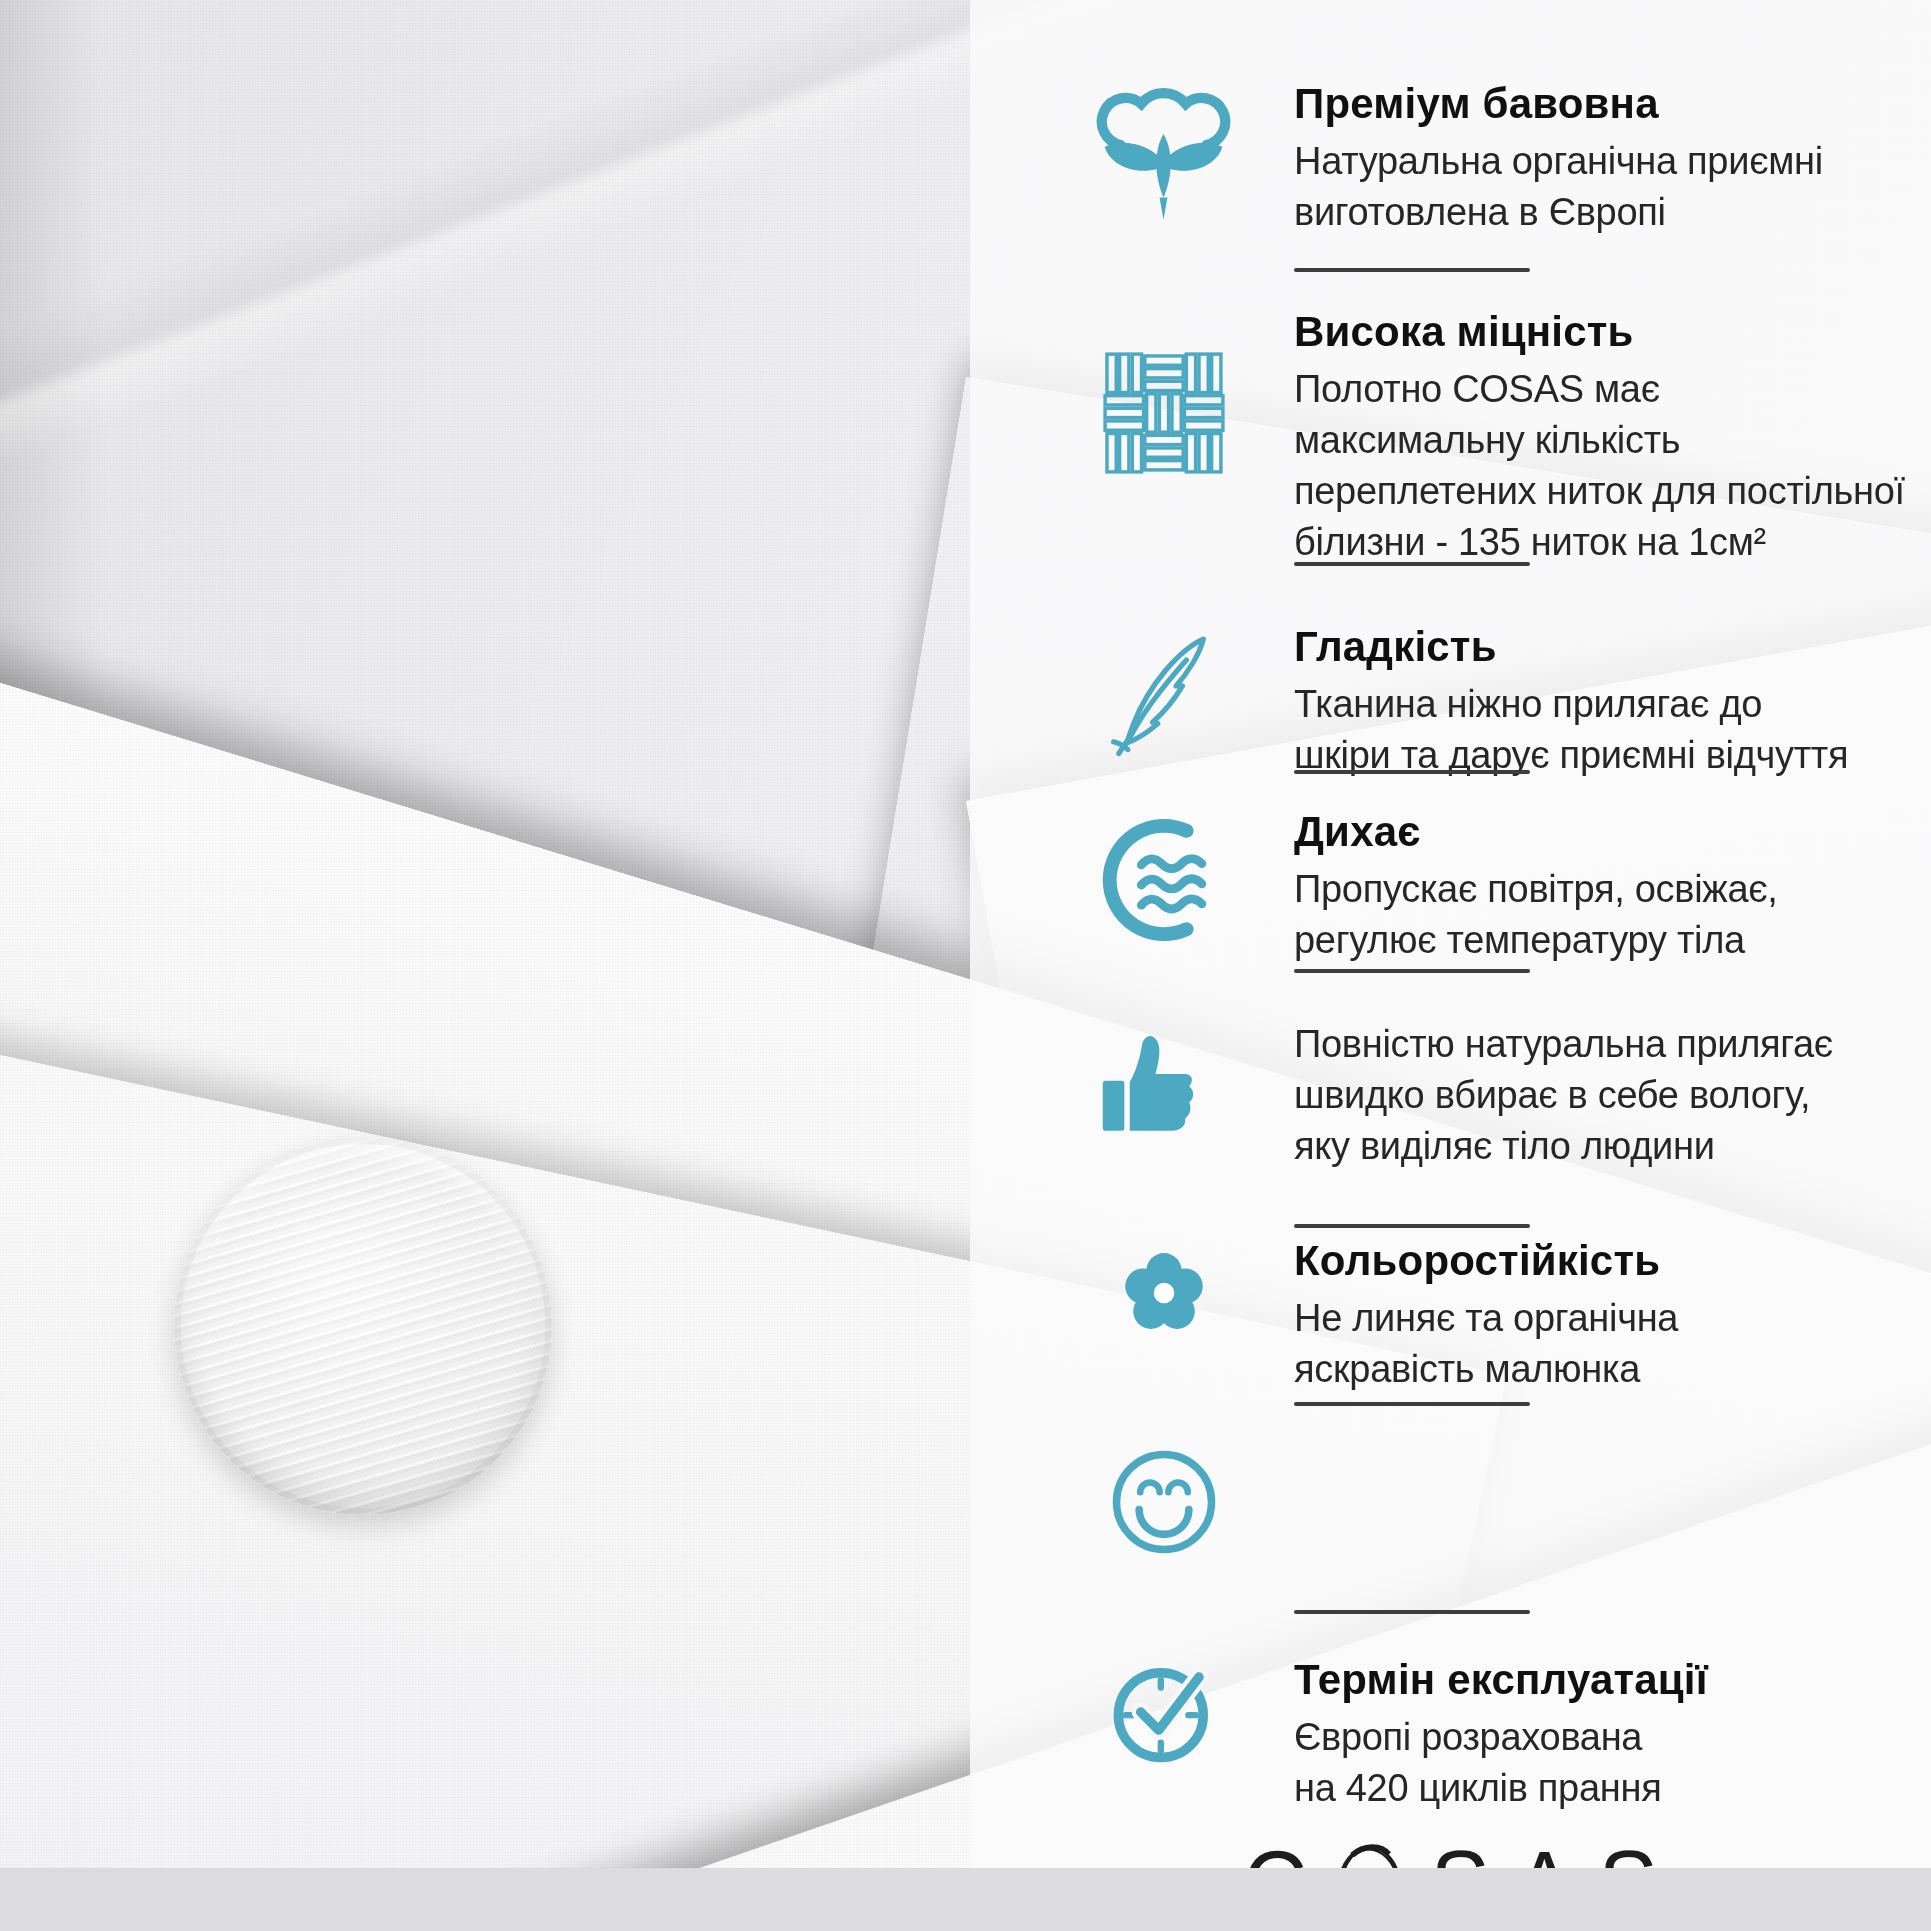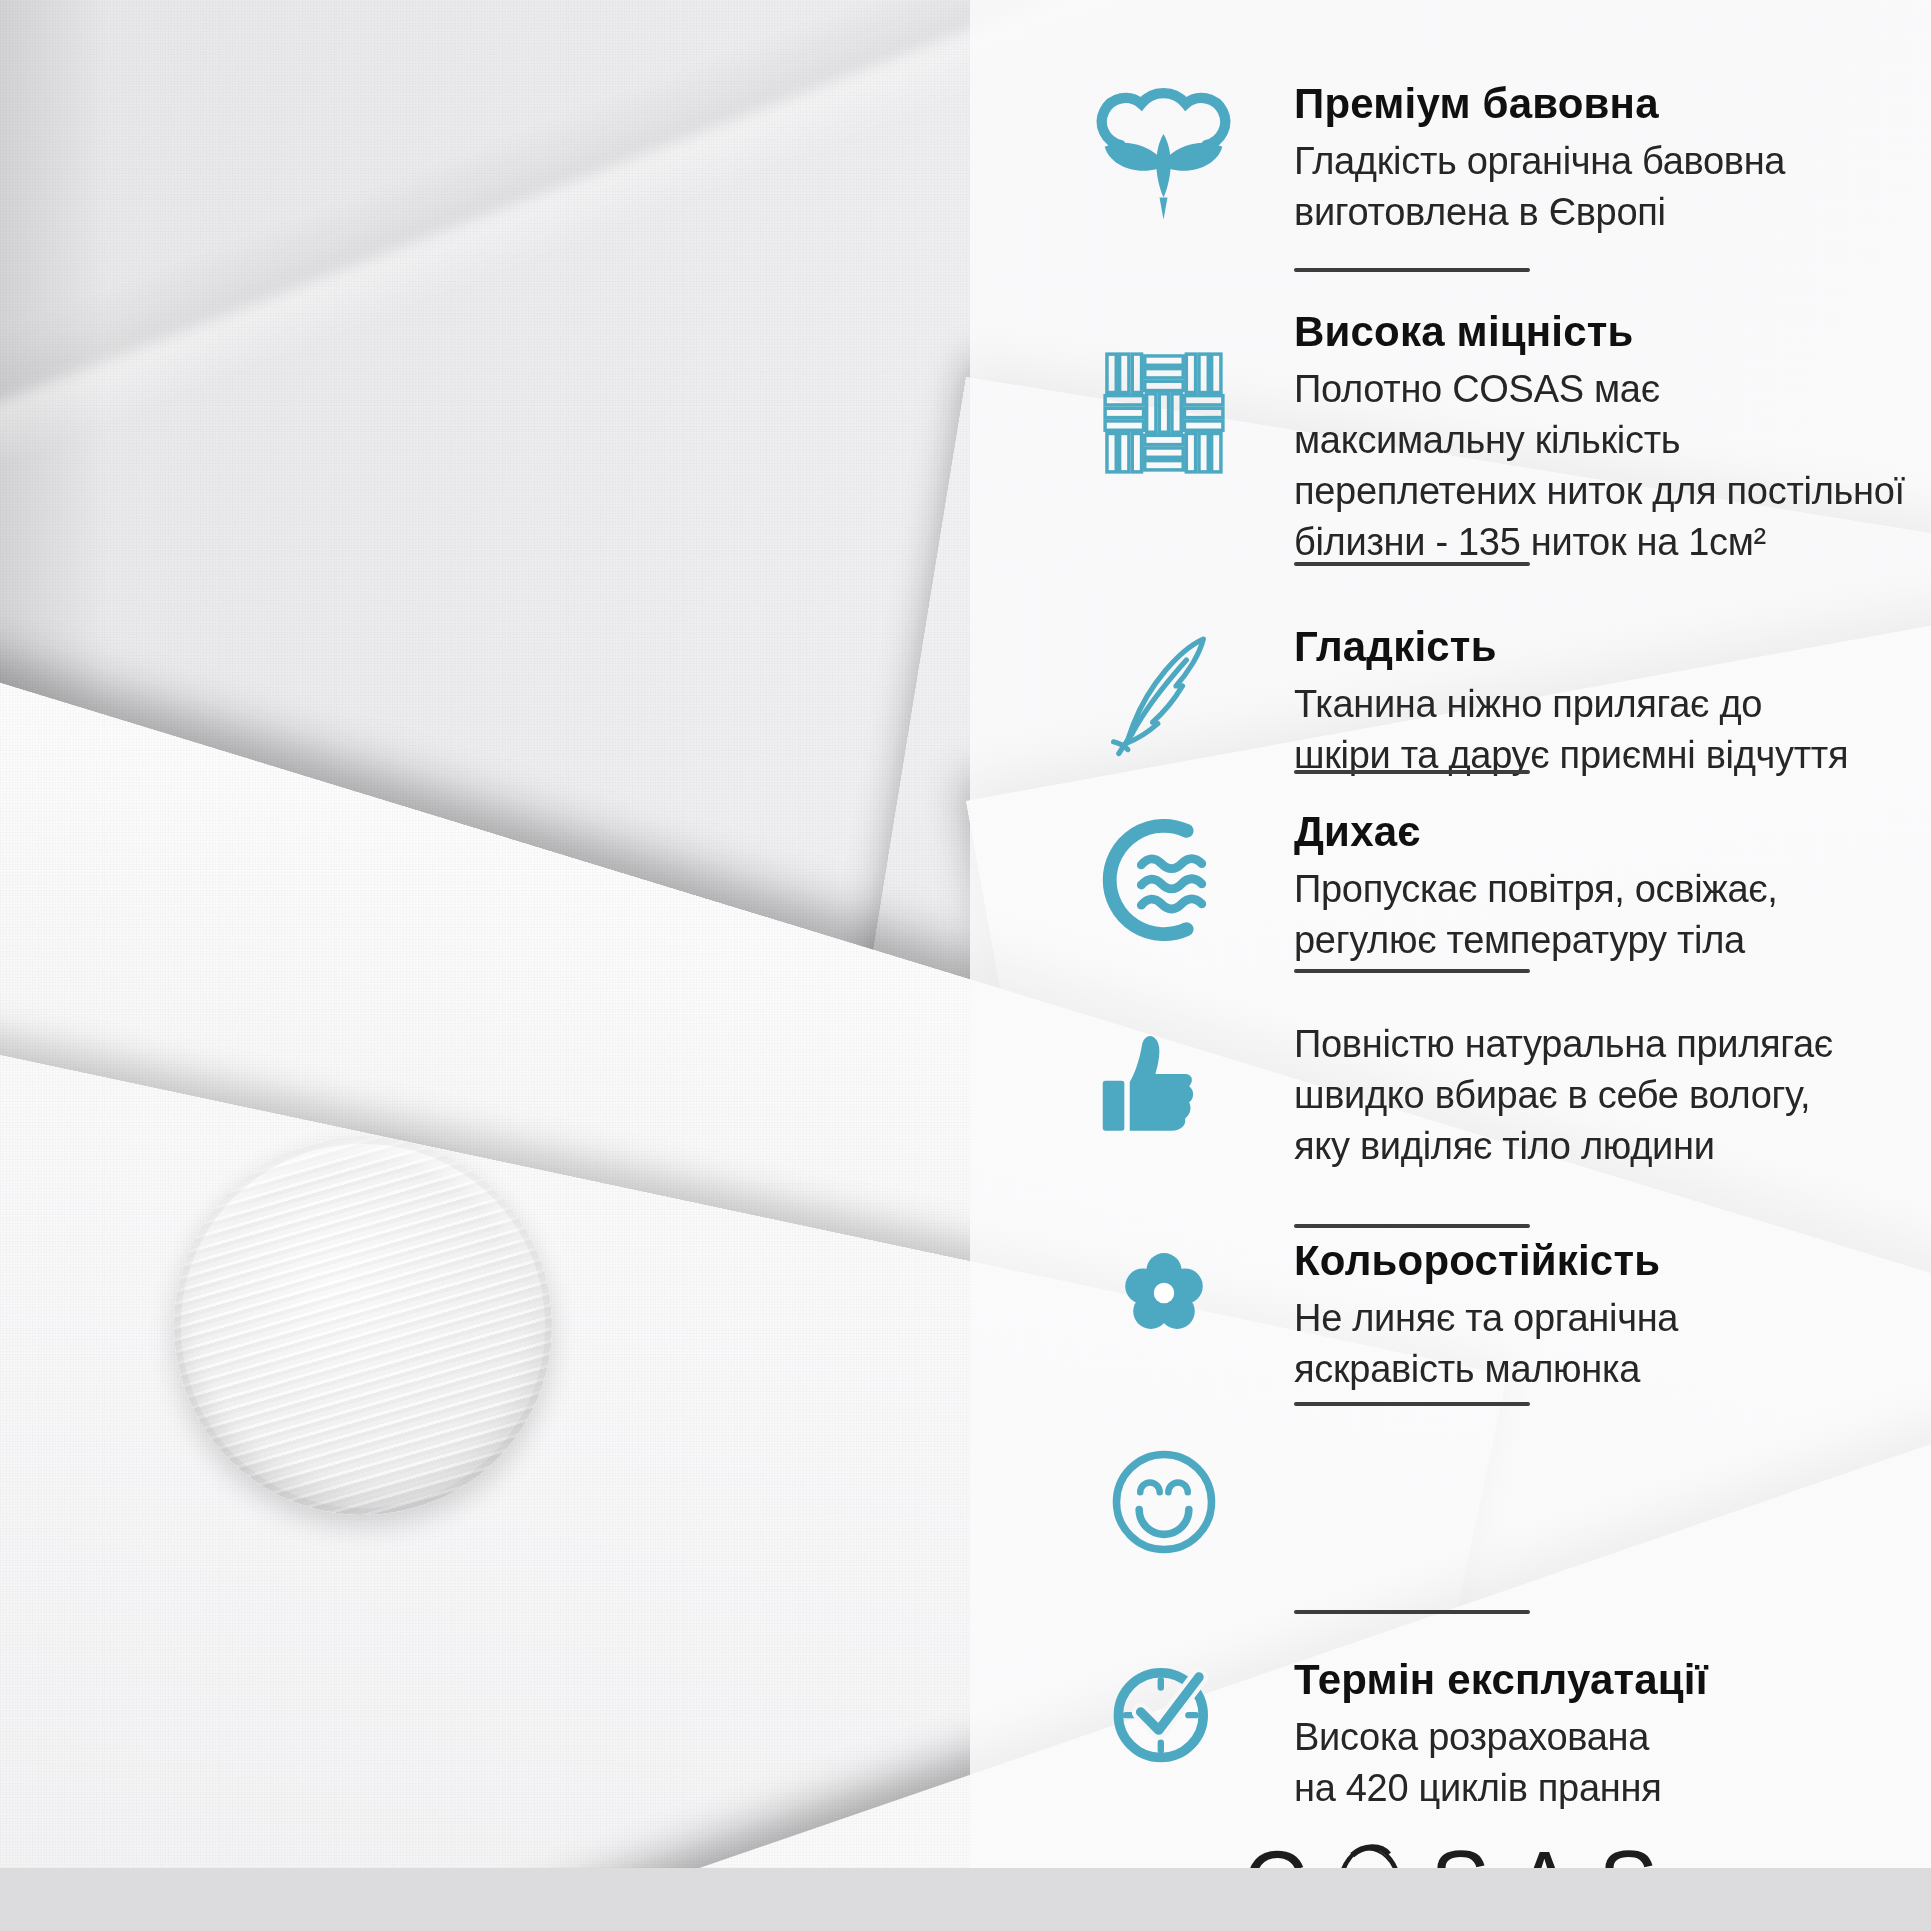--- a/index.html
+++ b/index.html
@@ -94,21 +94,21 @@
    <path d="M23,51 A15,15 0 1 1 36,25 A18,18 0 0 1 64,25 A15,15 0 1 1 77,51" fill="none" stroke="currentColor" stroke-width="6.5" stroke-linecap="round"></path>
    <path d="M50,44 C44,54 44,70 50,84 C56,70 56,54 50,44 Z" fill="currentColor"></path>
    <path d="M47,58 C38,50 24,47 13,52 C16,63 31,70 46,66 Z" fill="currentColor"></path>
    <path d="M53,58 C62,50 76,47 87,52 C84,63 69,70 54,66 Z" fill="currentColor"></path>
    <path d="M47.5,84 L52.5,84 L50,98 Z" fill="currentColor"></path>
           </svg>
         </div>
     <div class="feature-text">
       <div class="feature-title">Преміум бавовна</div>
       <div class="feature-body">
-            <div class="line">Гладкість органічна бавовна</div>
+            <div class="line">Натуральна органічна приємні</div>
             <div class="line">виготовлена в Європі</div>
           </div>
     </div>
   </div>
       <div class="feature" style="top: 309px;">
     <div class="feature-icon" style="height: 124px; width: 124px; left: 117px; top: 42px;">
           <svg viewBox="0 0 100 100" fill="none" stroke="currentColor" stroke-width="2.8">
             <rect x="4" y="2.5" width="7.5" height="31"></rect>
             <rect x="14.2" y="2.5" width="7.5" height="31"></rect>
             <rect x="24.4" y="2.5" width="7.5" height="31"></rect>
@@ -236,21 +236,21 @@
               <path d="M14,53 h7"></path>
               <path d="M73,53 h7"></path>
    </g>
    <path d="M28,50 L45,67 L83,17" fill="none" stroke="#f7f7f8" stroke-width="17" stroke-linecap="round" stroke-linejoin="round"></path>
    <path d="M28,50 L45,67 L83,17" fill="none" stroke="currentColor" stroke-width="9" stroke-linecap="round" stroke-linejoin="round"></path>
           </svg>
         </div>
     <div class="feature-text">
       <div class="feature-title">Термін експлуатації</div>
       <div class="feature-body">
-            <div class="line">Висока розрахована</div>
+            <div class="line">Європі розрахована</div>
             <div class="line">на 420 циклів прання</div>
           </div>
     </div>
   </div>
     </div>
 
   <div id="brand-logo" aria-label="COSAS">
       <span class="logo-letter">C</span>
       <span>
         <svg width="79" height="100" viewBox="0 0 82 104" fill="none" stroke="#1d1d1d">

